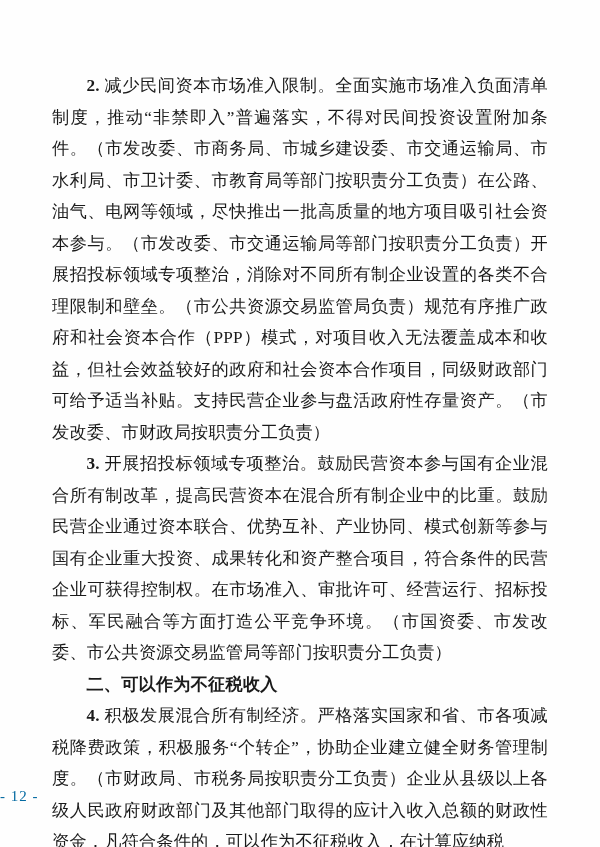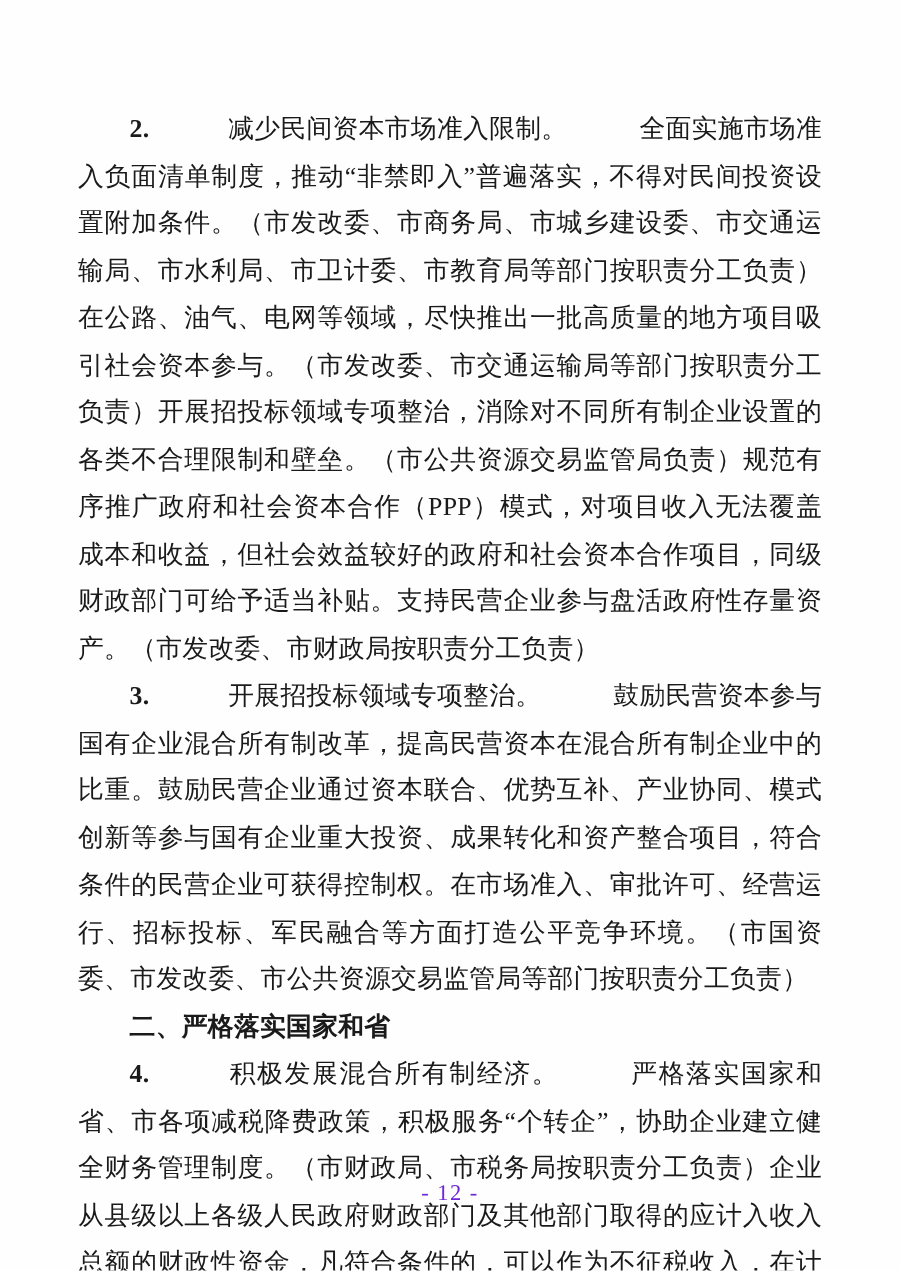--- a/index.html
+++ b/index.html
@@ -43,46 +43,44 @@
   .heading {
     font-weight: bold;
     text-indent: 2em;
     margin: 0;
   }
   .footer {
     position: absolute;
     left: 0;
     right: 0;
     bottom: 42px;
-    text-align: center;
     font-size: 15px;
-    color: #6d28d9;
+    color: #0369a1;
     letter-spacing: 1px;
   }
   .seg {
     display: inline;
-    margin-left: 48px;
   }
 </style>
 </head>
 <body>
 
 <div class="page">
 
   <div class="body-text">
 
     <p class="para">
       <span class="num">2.</span><span class="seg">&nbsp;</span><span class="lead">减少民间资本市场准入限制。</span><span class="seg">全面实施市场准入负面清单制度，推动“非禁即入”普遍落实，不得对民间投资设置附加条件。（市发改委、市商务局、市城乡建设委、市交通运输局、市水利局、市卫计委、市教育局等部门按职责分工负责）在公路、油气、电网等领域，尽快推出一批高质量的地方项目吸引社会资本参与。（市发改委、市交通运输局等部门按职责分工负责）开展招投标领域专项整治，消除对不同所有制企业设置的各类不合理限制和壁垒。（市公共资源交易监管局负责）规范有序推广政府和社会资本合作（PPP）模式，对项目收入无法覆盖成本和收益，但社会效益较好的政府和社会资本合作项目，同级财政部门可给予适当补贴。支持民营企业参与盘活政府性存量资产。（市发改委、市财政局按职责分工负责）</span>
     </p>
 
     <p class="para">
       <span class="num">3.</span><span class="seg">&nbsp;</span><span class="lead">开展招投标领域专项整治。</span><span class="seg">鼓励民营资本参与国有企业混合所有制改革，提高民营资本在混合所有制企业中的比重。鼓励民营企业通过资本联合、优势互补、产业协同、模式创新等参与国有企业重大投资、成果转化和资产整合项目，符合条件的民营企业可获得控制权。在市场准入、审批许可、经营运行、招标投标、军民融合等方面打造公平竞争环境。（市国资委、市发改委、市公共资源交易监管局等部门按职责分工负责）</span>
     </p>
 
-    <p class="heading">二、严格落实国家和省</p>
+    <p class="heading">二、可以作为不征税收入</p>
 
     <p class="para">
       <span class="num">4.</span><span class="seg">&nbsp;</span><span class="lead">积极发展混合所有制经济。</span><span class="seg">严格落实国家和省、市各项减税降费政策，积极服务“个转企”，协助企业建立健全财务管理制度。（市财政局、市税务局按职责分工负责）企业从县级以上各级人民政府财政部门及其他部门取得的应计入收入总额的财政性资金，凡符合条件的，可以作为不征税收入，在计算应纳税</span>
     </p>
 
   </div>
 
   <div class="footer">- 12 -</div>
 
 </div>

